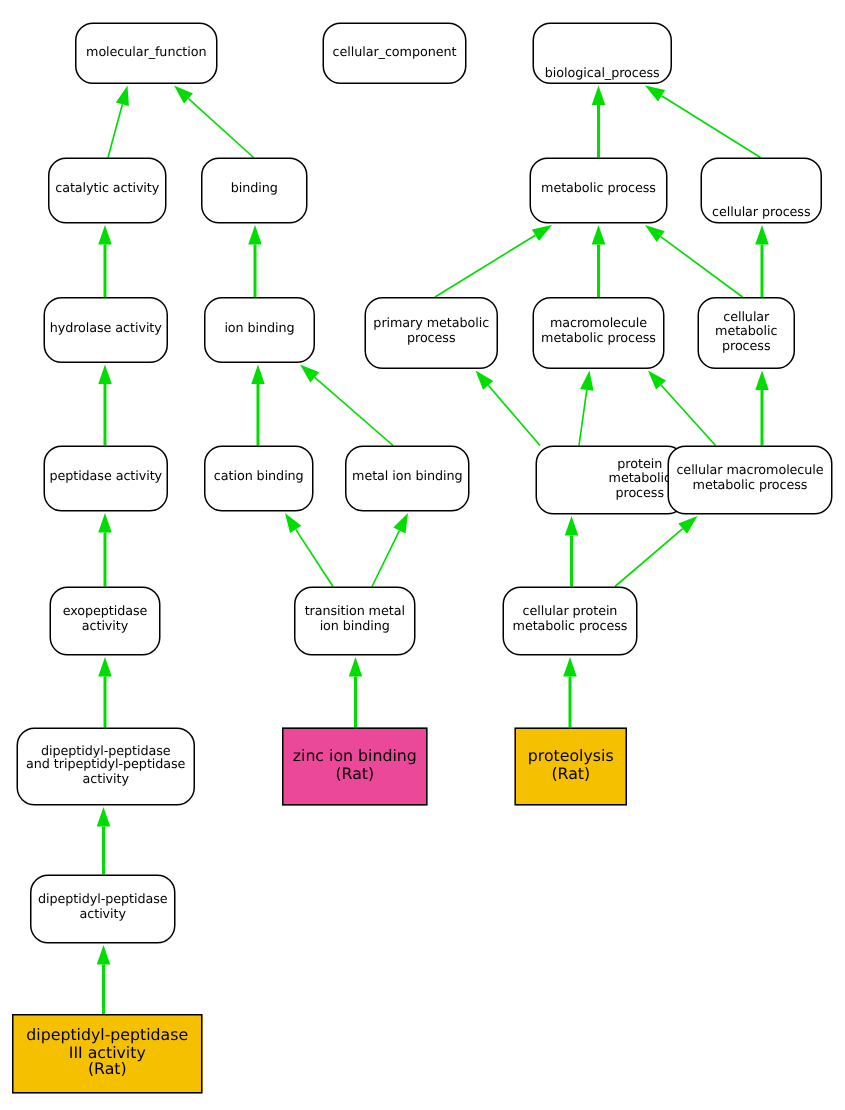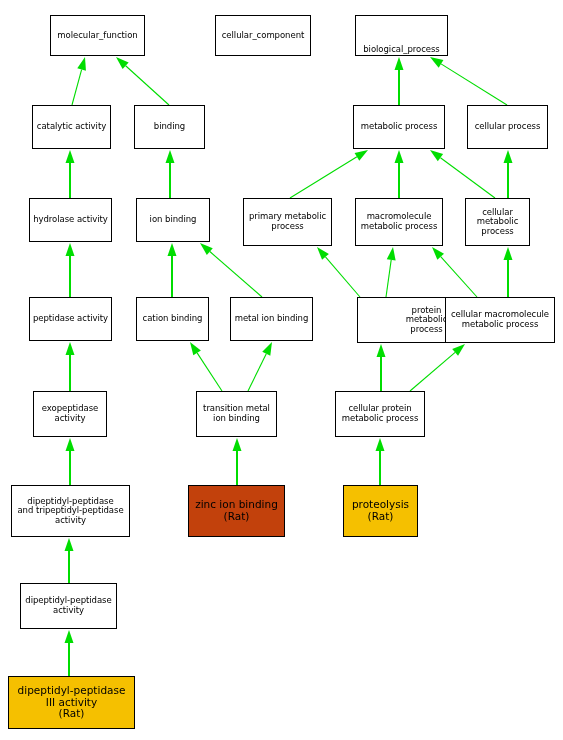--- a/index.html
+++ b/index.html
@@ -32,20 +32,21 @@
     align-items: center;
     justify-content: center;
     text-align: center;
     line-height: 1.12;
     color: #000000;
     overflow: hidden;
   }
   .go-node.term {
     font-size: 8.5px;
     letter-spacing: -0.05px;
+    border-radius: 12px;
   }
   .go-node.annot {
     font-size: 10.5px;
   }
   .go-node .lbl {
     display: block;
     width: 100%;
     padding: 0 2px;
     box-sizing: border-box;
     white-space: pre-line;
@@ -123,21 +124,21 @@
       </div>
       <div class="go-node term" style="left: 32px; top: 105px; width: 79px; height: 44px;">
         <span class="lbl">catalytic activity</span>
       </div>
       <div class="go-node term" style="left: 134px; top: 105px; width: 71px; height: 44px;">
         <span class="lbl">binding</span>
       </div>
       <div class="go-node term" style="left: 353px; top: 105px; width: 92px; height: 44px;">
         <span class="lbl">metabolic process</span>
       </div>
-      <div class="go-node term" style="left: 467px; top: 105px; width: 81px; height: 44px;">
+      <div class="go-node term" style="left: 467px; top: 105px; width: 81px; height: 44px; align-items: flex-end;">
         <span class="lbl">cellular process</span>
       </div>
       <div class="go-node term" style="left: 29px; top: 198px; width: 83px; height: 44px;">
         <span class="lbl">hydrolase activity</span>
       </div>
       <div class="go-node term" style="left: 136px; top: 198px; width: 74px; height: 44px;">
         <span class="lbl">ion binding</span>
       </div>
       <div class="go-node term" style="left: 243px; top: 198px; width: 89px; height: 48px;">
         <span class="lbl">primary metabolic
@@ -178,21 +179,21 @@
       </div>
       <div class="go-node term" style="left: 335px; top: 391px; width: 90px; height: 46px;">
         <span class="lbl">cellular protein
 metabolic process</span>
       </div>
       <div class="go-node term" style="left: 11px; top: 485px; width: 119px; height: 52px;">
         <span class="lbl">dipeptidyl-peptidase
 and tripeptidyl-peptidase
 activity</span>
       </div>
-      <div class="go-node annot" style="left: 188px; top: 485px; width: 97px; height: 52px; background: #c2410c;">
+      <div class="go-node annot" style="left: 188px; top: 485px; width: 97px; height: 52px; background: #ec4899;">
         <span class="lbl">zinc ion binding
 (Rat)</span>
       </div>
       <div class="go-node annot" style="left: 343px; top: 485px; width: 75px; height: 52px; background: rgb(245, 192, 0);">
         <span class="lbl">proteolysis
 (Rat)</span>
       </div>
       <div class="go-node term" style="left: 20px; top: 583px; width: 97px; height: 46px;">
         <span class="lbl">dipeptidyl-peptidase
 activity</span>

